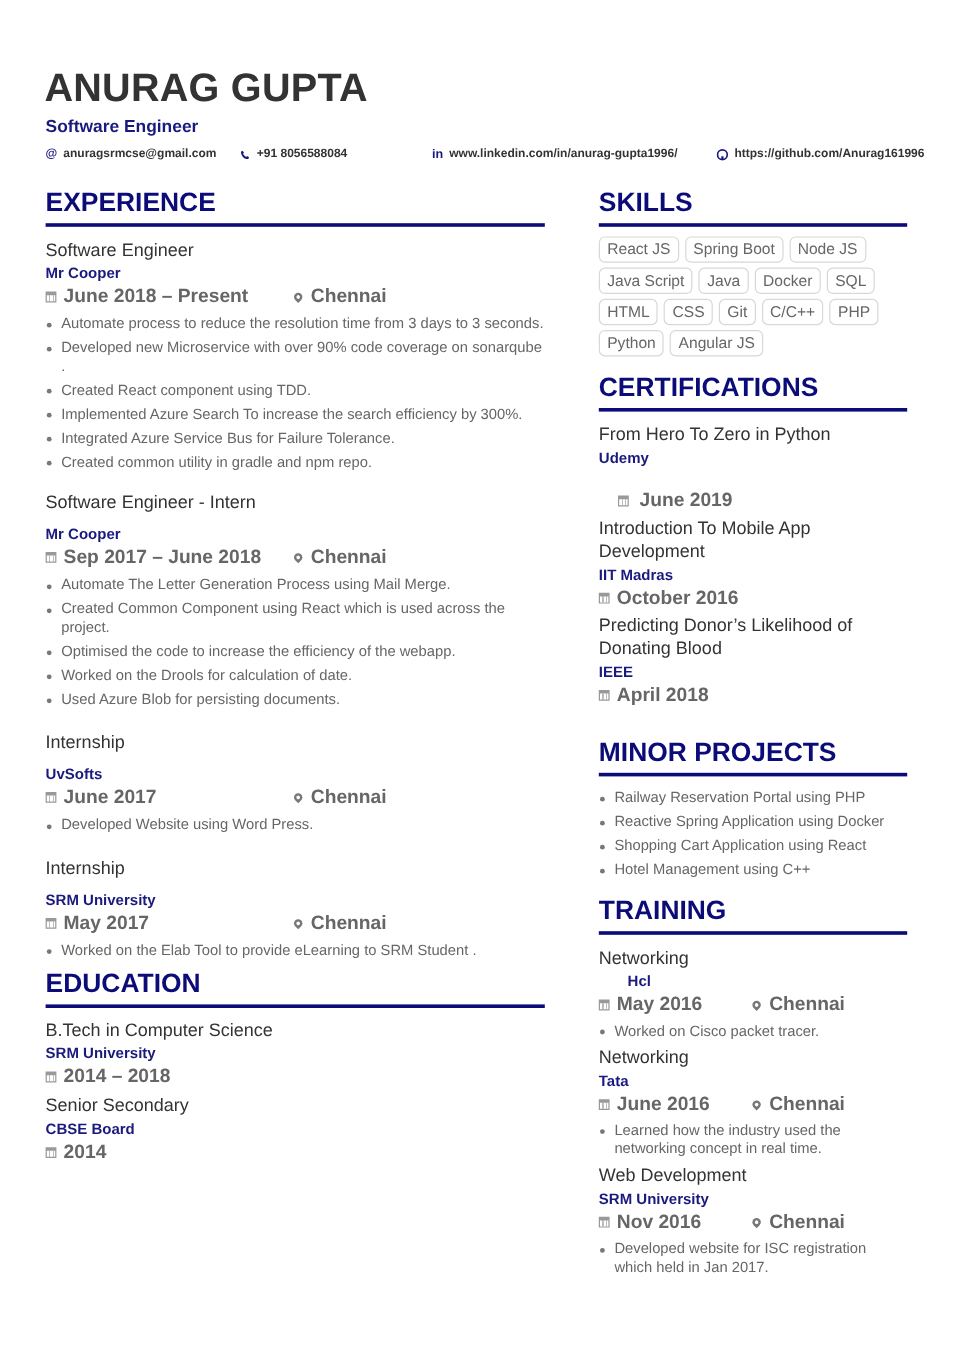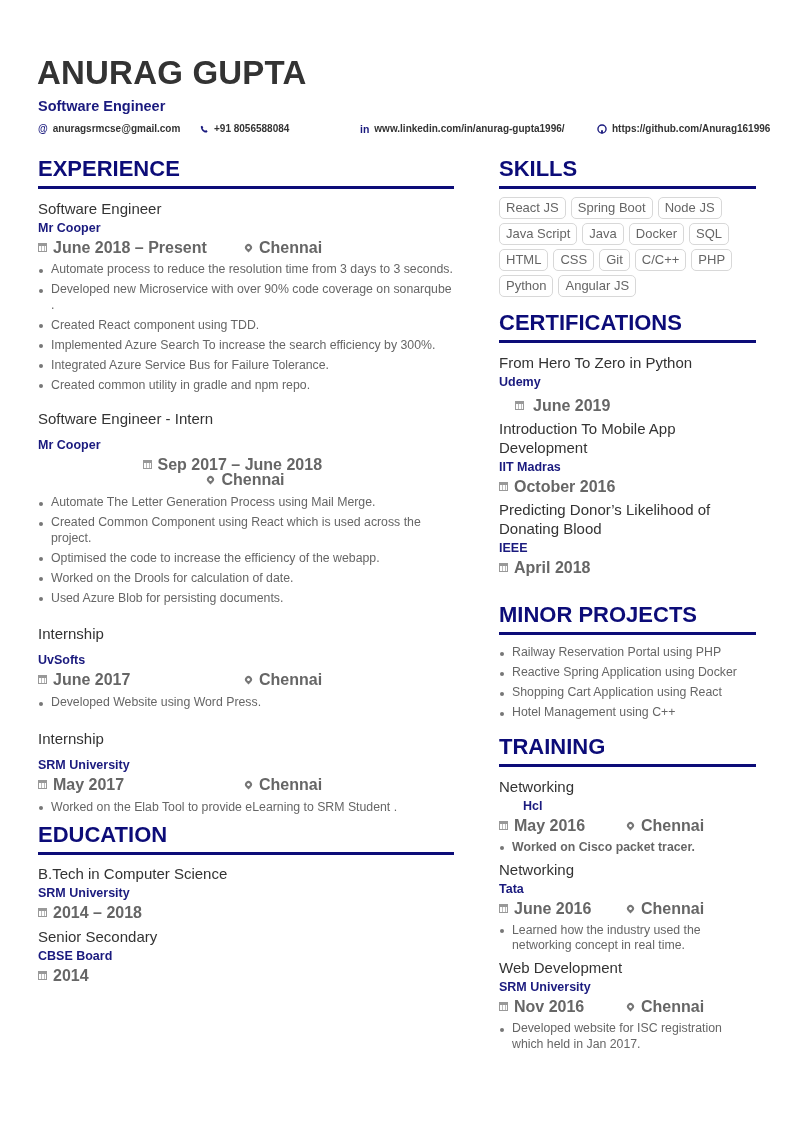--- a/index.html
+++ b/index.html
@@ -100,21 +100,21 @@
           <li>Created React component using TDD.</li>
           <li>Implemented Azure Search To increase the search efficiency by 300%.</li>
           <li>Integrated Azure Service Bus for Failure Tolerance.</li>
           <li>Created common utility in gradle and npm repo.</li>
         </ul>
       </div>
 
       <div style="margin-top:16px;">
         <div class="job-title">Software Engineer - Intern</div>
         <div class="company" style="margin-top:9px;">Mr Cooper</div>
-        <div class="meta" style="margin-top:4px;flex-direction:column;">
+        <div class="meta" style="margin-top:4px;">
           <span class="date" style="width:207px;">
               <span class="cal"></span>
               <span>Sep 2017 – June 2018</span>
             </span>
           <span class="loc">
               <span class="pin"></span>
               <span>Chennai</span>
             </span>
         </div>
         <ul class="bullets" style="margin-top:8px;">
@@ -214,21 +214,21 @@
       </div>
     </section>
 
     <section style="margin-top:8px;">
       <h2 class="sec-title">CERTIFICATIONS</h2>
       <div class="sec-rule"></div>
 
       <div style="margin-top:10px;">
         <div class="job-title">From Hero To Zero in Python</div>
         <div class="company" style="margin-top:2px;">Udemy</div>
-        <div class="meta" style="margin-top:8px;padding-left:16px;">
+        <div class="meta" style="margin-top:20px;padding-left:16px;">
           <span class="date">
               <span class="cal" style="margin-right:9px;"></span>
               <span>June 2019</span>
             </span>
         </div>
       </div>
 
       <div style="margin-top:6px;">
         <div class="job-title">Introduction To Mobile App Development</div>
         <div class="company" style="margin-top:2px;">IIT Madras</div>
@@ -273,21 +273,21 @@
         <div class="meta" style="margin-top:4px;">
           <span class="date" style="width:128px;">
               <span class="cal"></span>
               <span>May 2016</span>
             </span>
           <span class="loc">
               <span class="pin"></span>
               <span>Chennai</span>
             </span>
         </div>
-        <ul class="bullets" style="margin-top:7px;font-weight:bold;">
+        <ul class="bullets" style="margin-top:7px;">
           <li>Worked on Cisco packet tracer.</li>
         </ul>
       </div>
 
       <div style="margin-top:0px;">
         <div class="job-title">Networking</div>
         <div class="company" style="margin-top:2px;">Tata</div>
         <div class="meta" style="margin-top:4px;">
           <span class="date" style="width:128px;">
               <span class="cal"></span>

